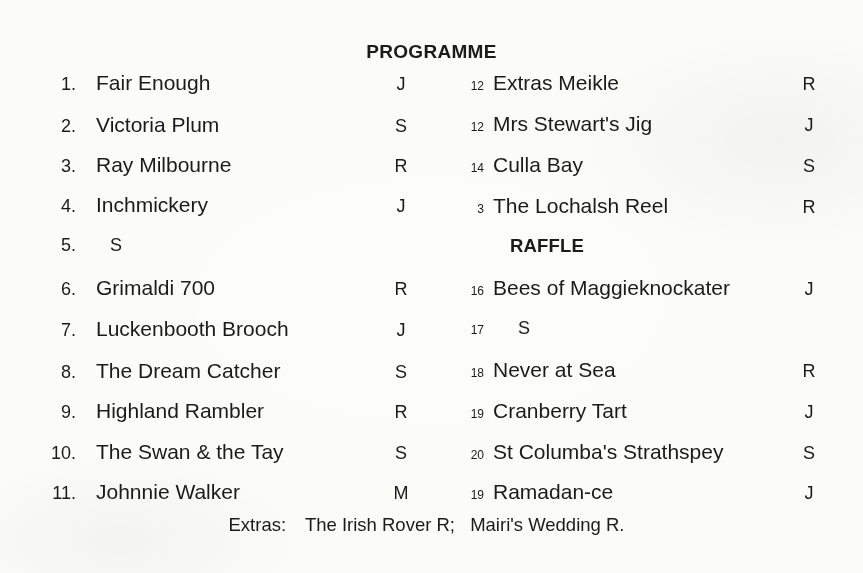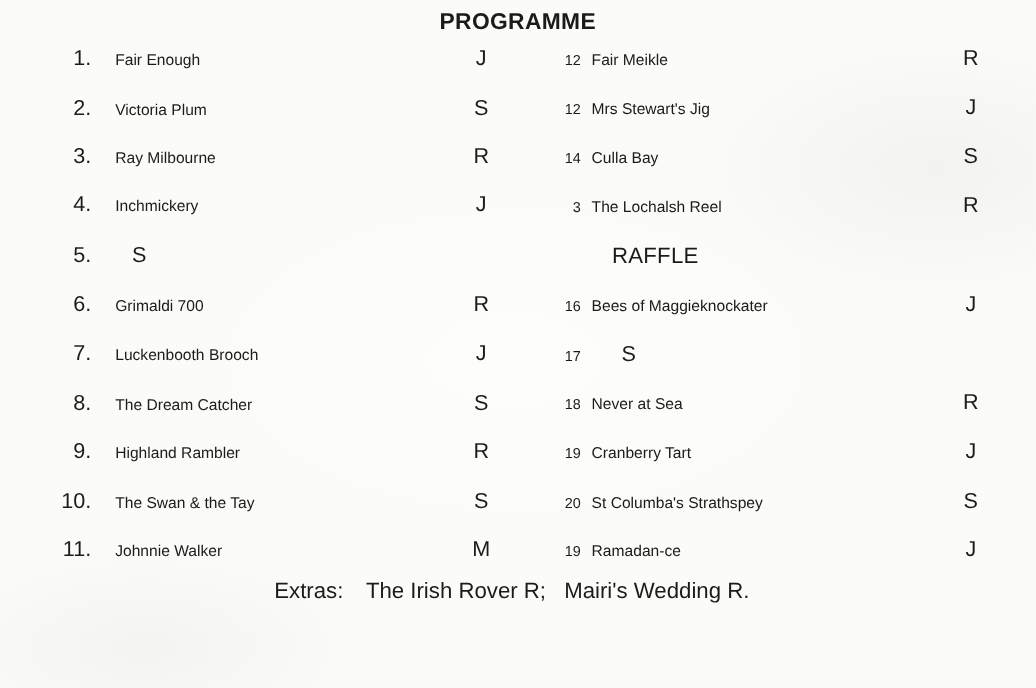--- a/index.html
+++ b/index.html
@@ -21,20 +21,21 @@
     inset: 0;
     background:
       radial-gradient(ellipse 300px 160px at 780px 140px, rgba(0,0,0,0.035), rgba(0,0,0,0) 70%),
       radial-gradient(ellipse 260px 120px at 120px 540px, rgba(0,0,0,0.03), rgba(0,0,0,0) 72%),
       radial-gradient(ellipse 420px 220px at 430px 300px, rgba(255,255,255,0.5), rgba(255,255,255,0) 75%);
     pointer-events: none;
   }
   .sheet {
     position: absolute;
     inset: 0;
+    margin-top: 33px;
   }
   .title {
     position: absolute;
     top: 8px;
     left: 0;
     width: 863px;
     text-align: center;
     font-weight: bold;
     font-size: 19px;
     letter-spacing: 0.3px;
@@ -60,40 +61,41 @@
   }
   .num-r {
     width: 44px;
     text-align: right;
     font-size: 12px;
     padding-right: 9px;
     flex: none;
   }
   .name {
     flex: 1 1 auto;
-    font-size: 13px;
+    font-size: 21px;
     white-space: nowrap;
   }
   .name-left { padding-left: 10px; }
   .type {
     width: 58px;
     flex: none;
     text-align: center;
     font-size: 18px;
   }
   .type-r {
     width: 62px;
     flex: none;
     text-align: center;
     font-size: 18px;
   }
   .raffle-row {
     height: 41px;
     display: flex;
     align-items: baseline;
+    font-weight: bold;
   }
   .raffle-label {
     width: 100%;
     text-align: left;
     padding-left: 70px;
     font-size: 18.5px;
     letter-spacing: 0.2px;
   }
   .extras {
     position: absolute;
@@ -185,21 +187,21 @@
       <span class="name name-left">Johnnie Walker</span>
       <span class="type">M</span>
     </div>
 
   </div>
 
   <div class="col col-right">
 
     <div class="row">
       <span class="num-r">12</span>
-      <span class="name">Fair Meikle</span>
+      <span class="name">Extras Meikle</span>
       <span class="type-r">R</span>
     </div>
 
     <div class="row">
       <span class="num-r">12</span>
       <span class="name">Mrs Stewart's Jig</span>
       <span class="type-r">J</span>
     </div>
 
     <div class="row">

